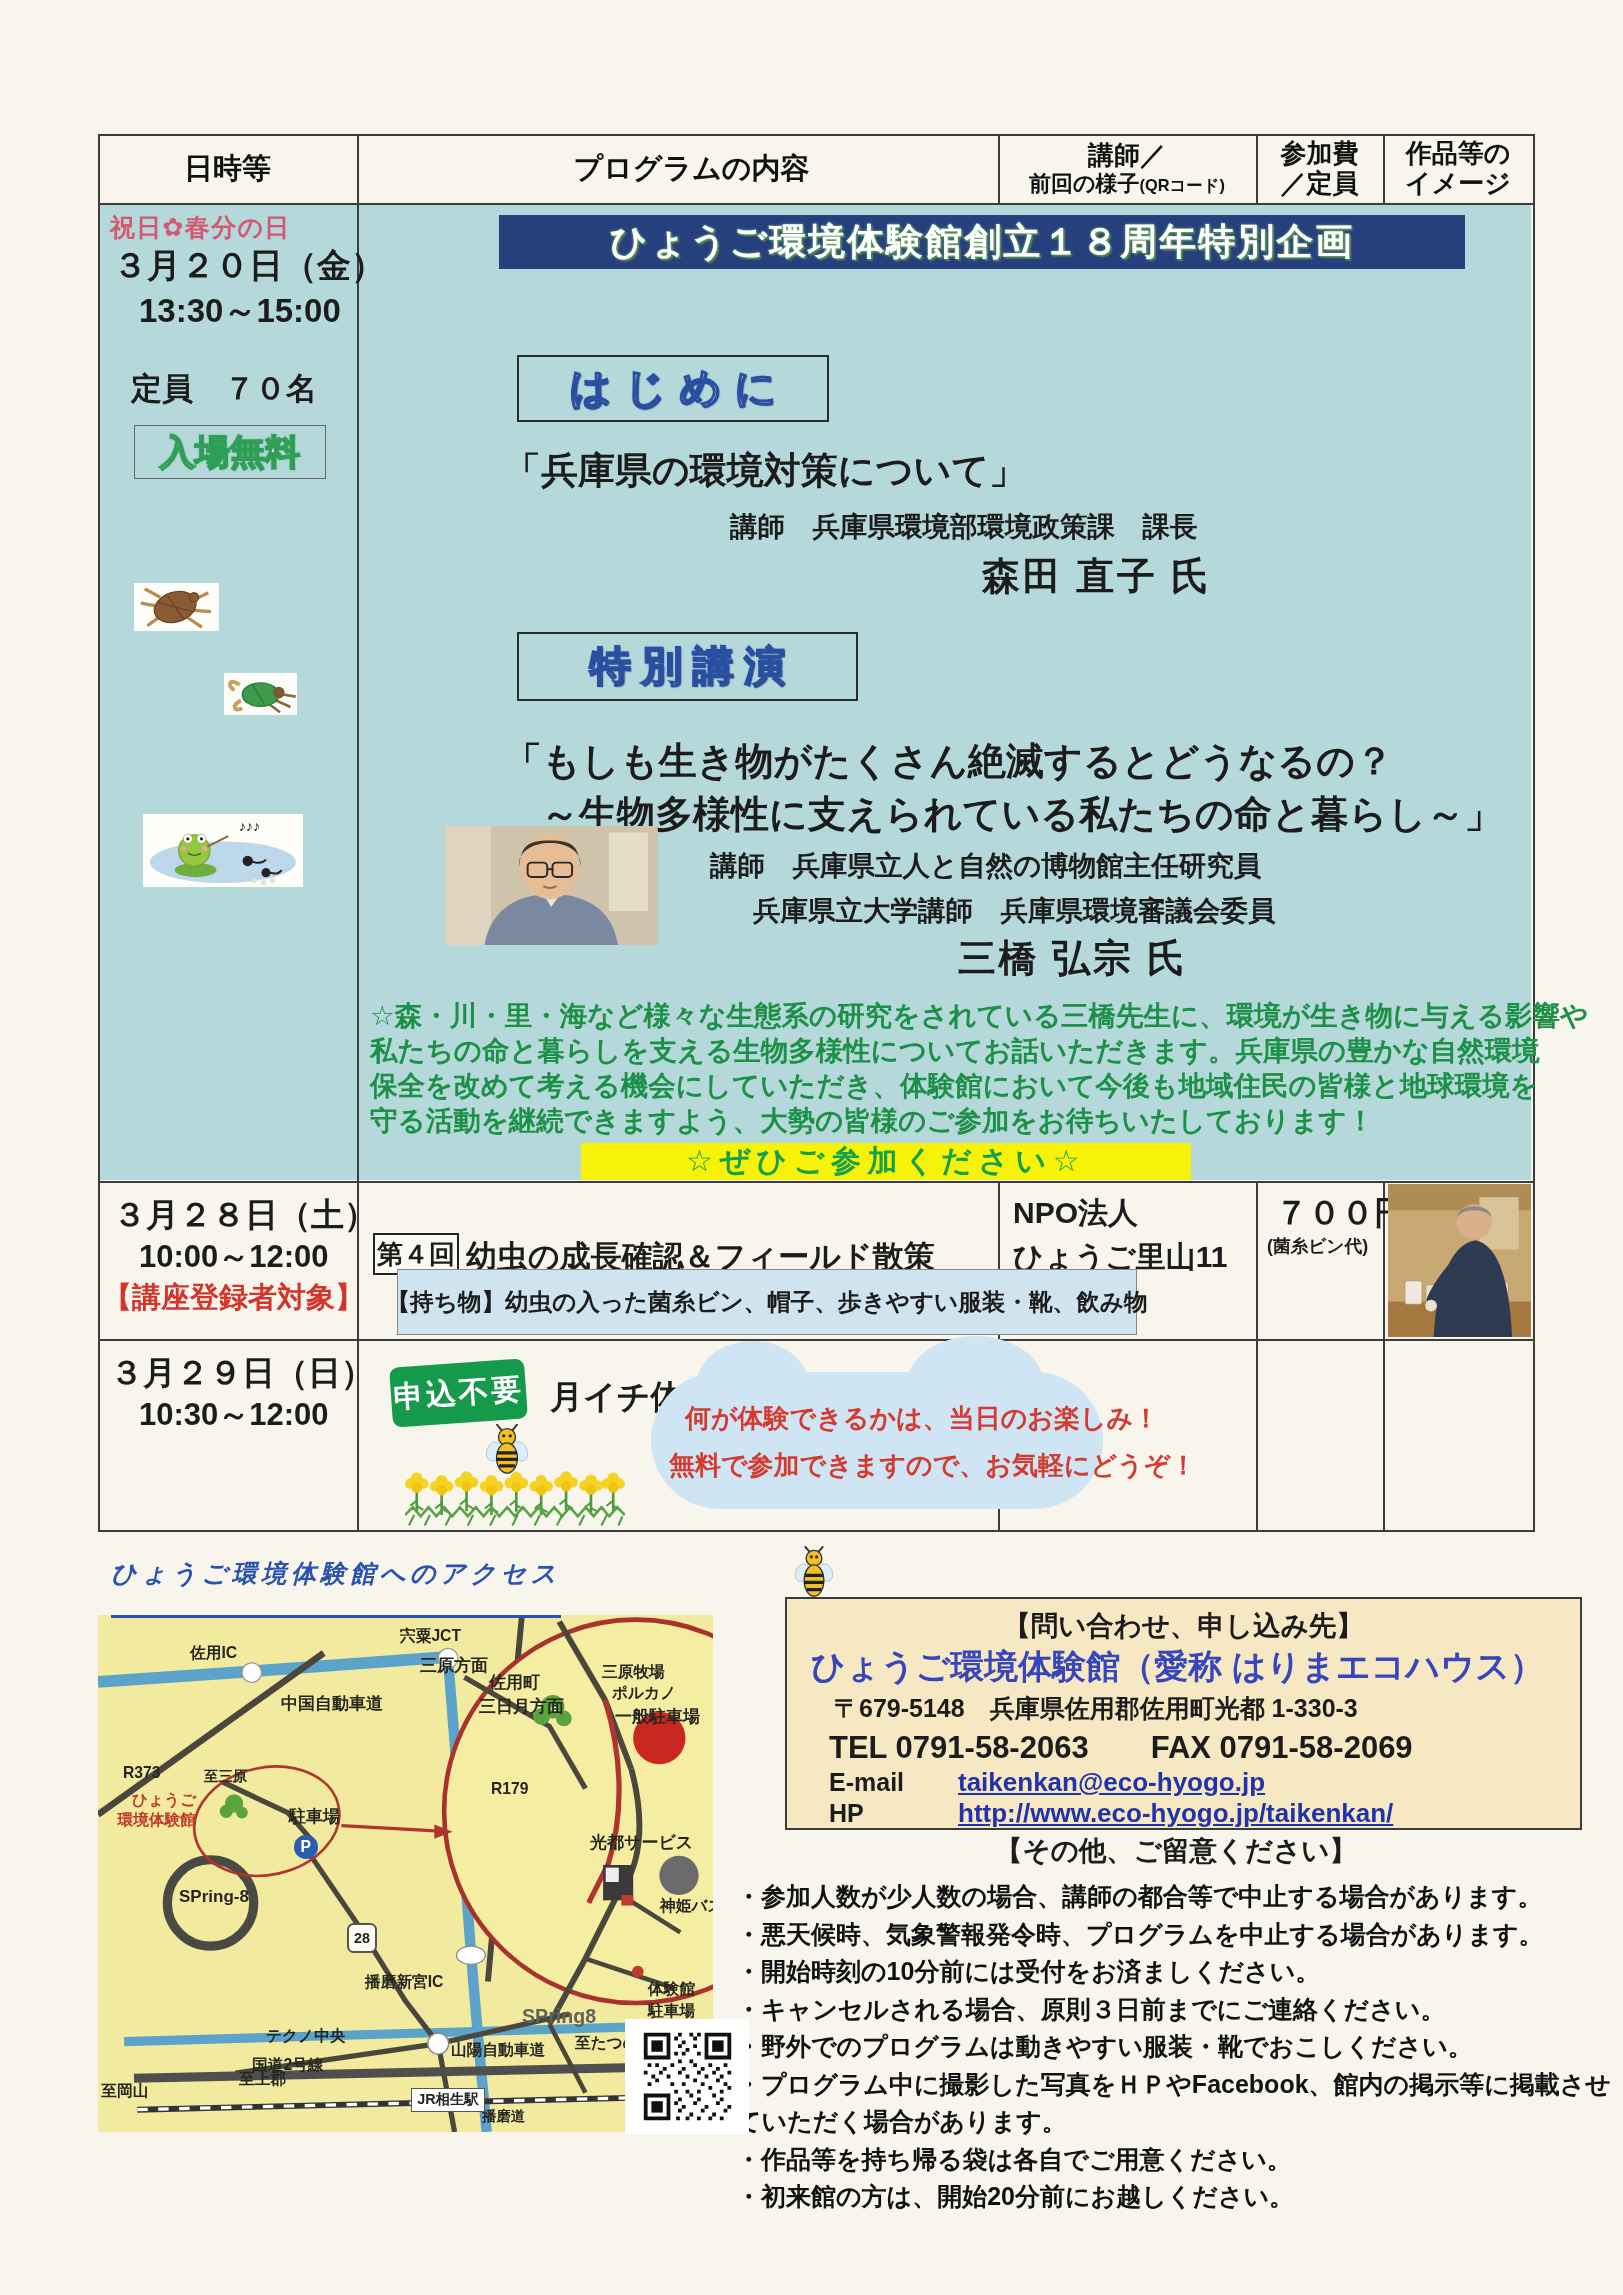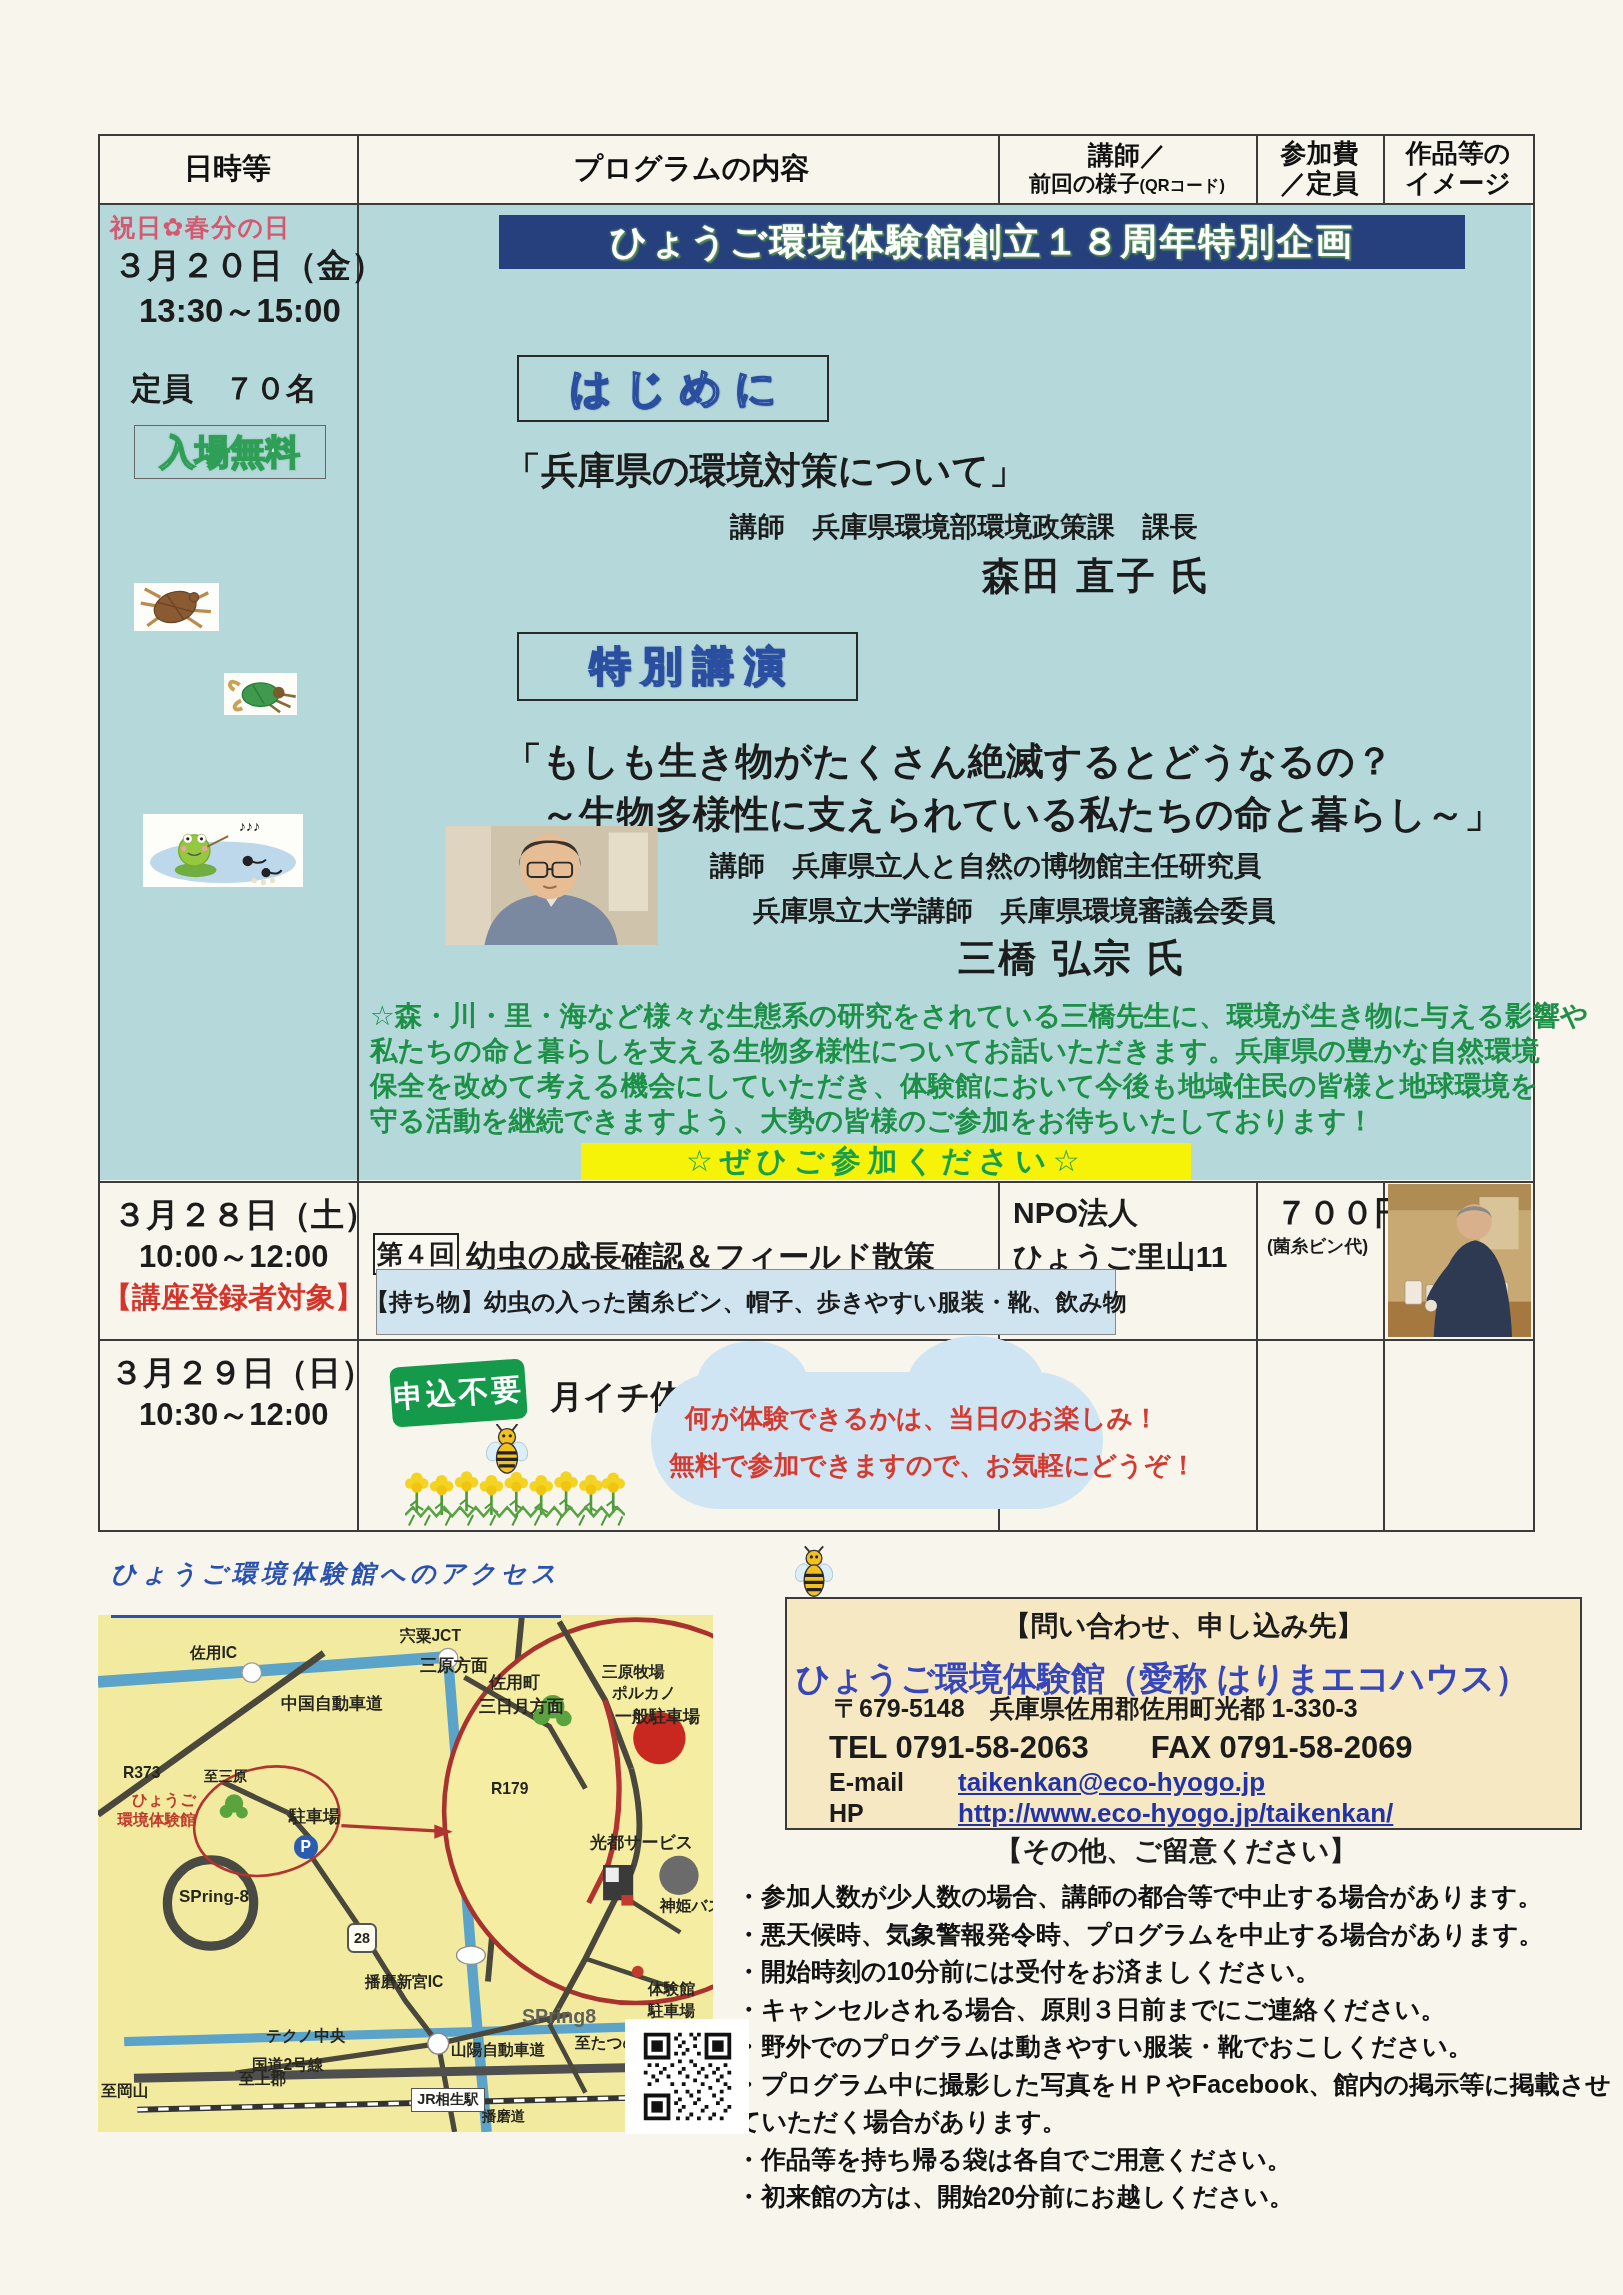--- a/index.html
+++ b/index.html
@@ -200,21 +200,21 @@
   </div>
 
   <div class="t" style="left:113px;top:1193px;font-size:33px;font-weight:600;">３月２８日（土）</div>
   <div class="t" style="left:139px;top:1236px;font-size:31px;font-weight:600;">10:00～12:00</div>
   <div class="t" style="left:103px;top:1278px;font-size:29px;font-weight:700;color:#d5342b;">【講座登録者対象】</div>
 
   <div class="sessionbox" style="left:373px;top:1233px;width:82px;height:38px;">
     <span>第４回</span>
   </div>
   <div class="t" style="left:466px;top:1236px;font-size:31px;font-weight:700;">幼虫の成長確認＆フィールド散策</div>
-  <div class="belongings" style="left:376px;top:1269px;width:738px;height:64px;text-align:center;">
+  <div class="belongings" style="left:397px;top:1269px;width:738px;height:64px;text-align:center;">
     <span>【持ち物】幼虫の入った菌糸ビン、帽子、歩きやすい服装・靴、飲み物</span>
   </div>
 
   <div class="t" style="left:1013px;top:1193px;font-size:30px;font-weight:600;">NPO法人</div>
   <div class="t" style="left:1013px;top:1237px;font-size:30px;font-weight:600;">ひょうご里山11</div>
   <div class="t" style="left:1275px;top:1191px;font-size:33px;font-weight:600;">７００円</div>
   <div class="t" style="left:1267px;top:1234px;font-size:17.7px;font-weight:600;">(菌糸ビン代)</div>
 
   <div class="photo" style="left:1388px;top:1184px;width:143px;height:153px;">
     <svg width="143" height="153" viewBox="0 0 219 234">
@@ -370,21 +370,21 @@
     <div class="mlabel" style="left:492px;top:216px;font-size:17px;">光都サービス</div>
     <div class="mlabel" style="left:562px;top:281px;">神姫バス</div>
     <div class="mlabel" style="left:550px;top:364px;">体験館</div>
     <div class="mlabel" style="left:550px;top:386px;">駐車場</div>
     <div class="mlabel" style="left:424px;top:390px;font-size:19.6px;color:#62625c;font-weight:800;">SPring8</div>
     <div class="mlabel" style="left:249px;top:308px;width:26px;height:26px;border:2px solid #555;border-radius:6.5px;background:#fdfdf2;display:flex;align-items:center;justify-content:center;font-size:14.4px;">28</div>
   </div>
 
   <div class="contactbox">
     <div class="cb" style="left:0;right:0;top:9.2px;text-align:center;font-size:27.5px;font-weight:700;">【問い合わせ、申し込み先】</div>
-    <div class="cb" style="left:9px;top:45px;font-size:34px;font-weight:800;color:#3746bb;margin-top:12px;">ひょうご環境体験館（愛称 はりまエコハウス）</div>
+    <div class="cb" style="left:24px;top:45px;font-size:34px;font-weight:800;color:#3746bb;">ひょうご環境体験館（愛称 はりまエコハウス）</div>
     <div class="cb" style="left:47px;top:93px;font-size:25px;font-weight:600;">〒679-5148　兵庫県佐用郡佐用町光都 1-330-3</div>
     <div class="cb" style="left:42px;top:128px;font-size:31px;font-weight:600;">TEL 0791-58-2063　　FAX 0791-58-2069</div>
     <div class="cb" style="left:42px;top:169px;font-size:25px;font-weight:600;">E-mail</div>
     <div class="cb link" style="left:171px;top:168px;font-size:26px;font-weight:600;">taikenkan@eco-hyogo.jp</div>
     <div class="cb" style="left:42px;top:200px;font-size:25px;font-weight:600;">HP</div>
     <div class="cb link" style="left:171px;top:199px;font-size:26px;font-weight:600;">http://www.eco-hyogo.jp/taikenkan/</div>
   </div>
 
   <div class="notes">
     <div class="nh">【その他、ご留意ください】</div>

